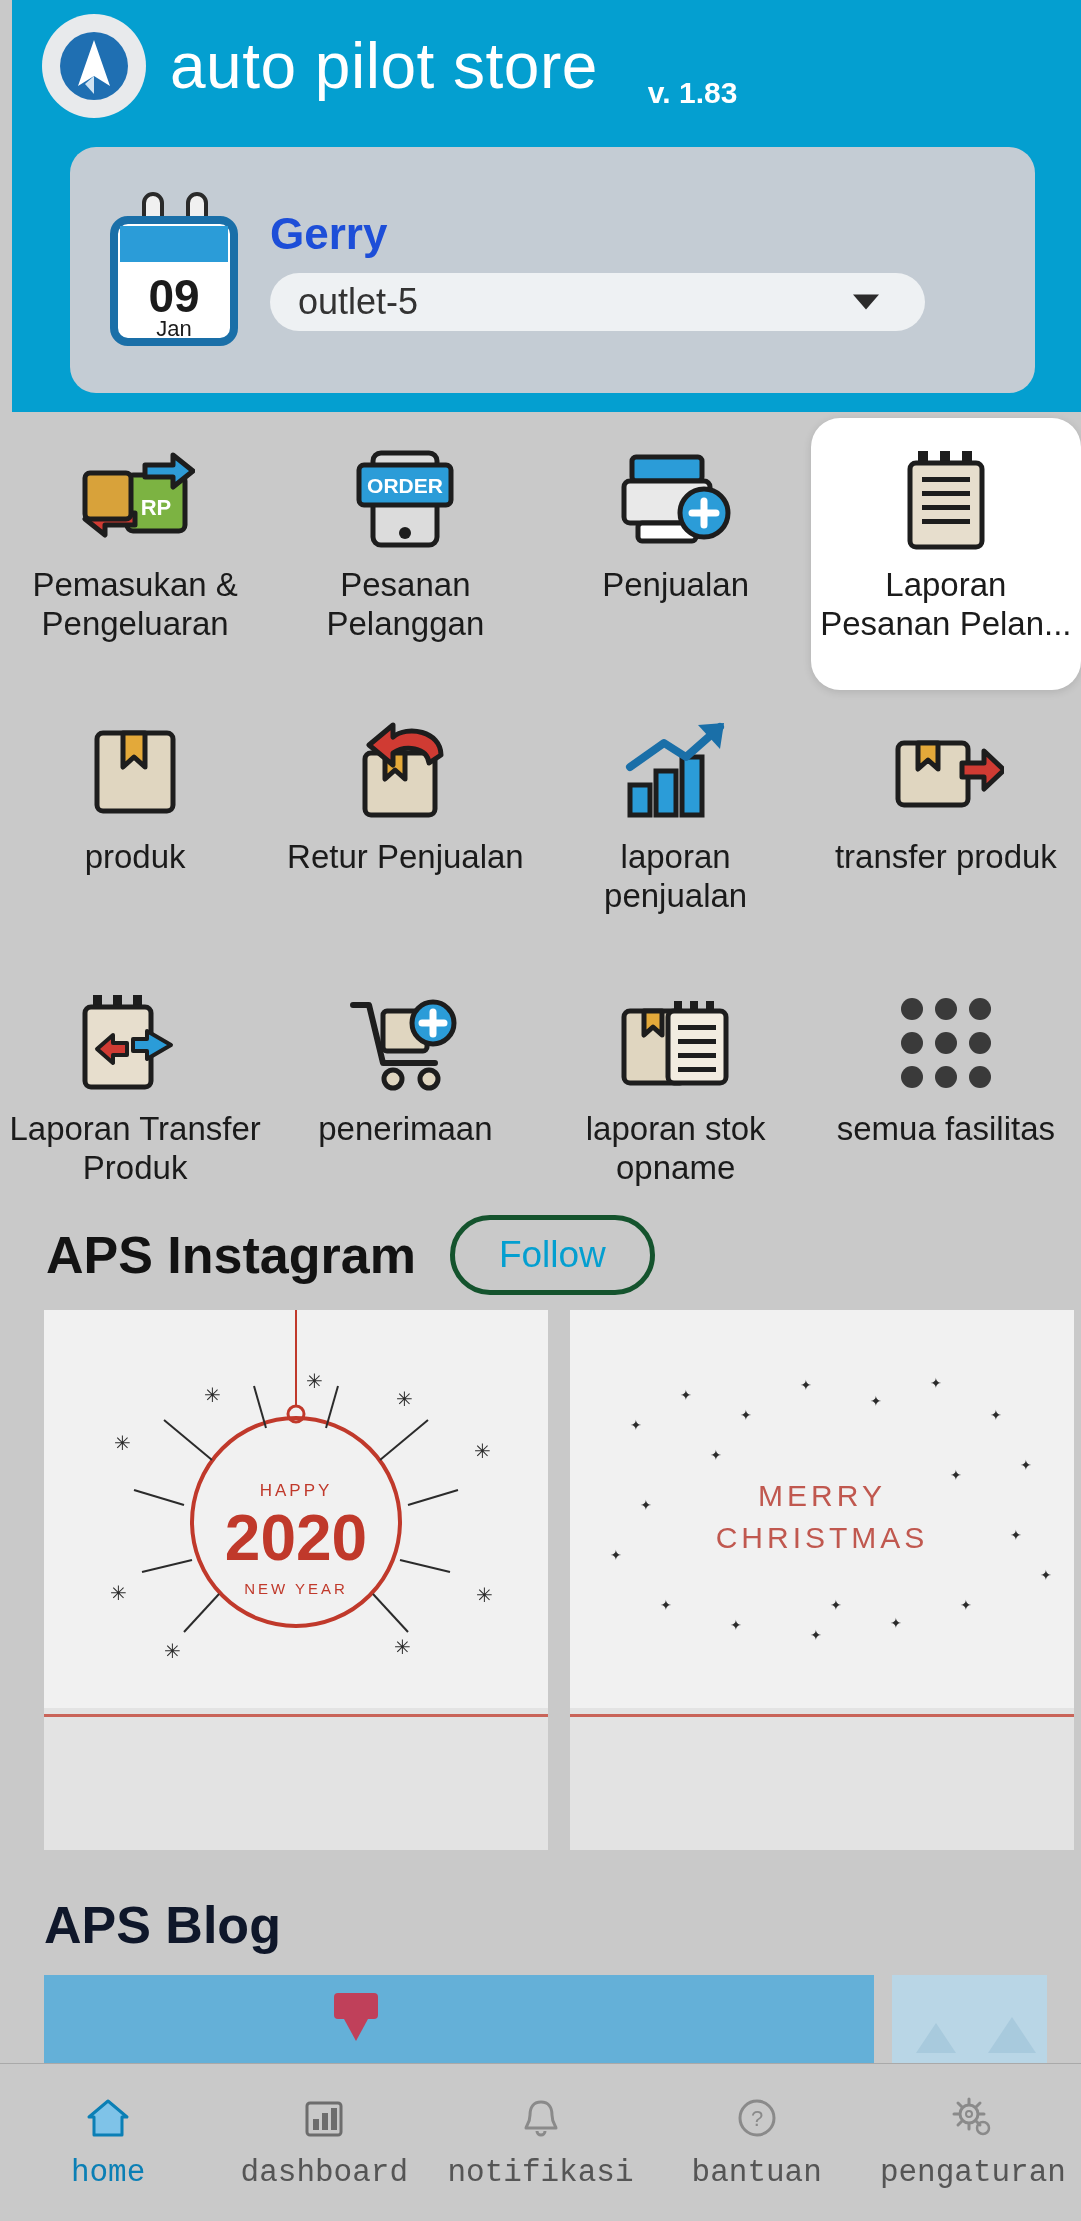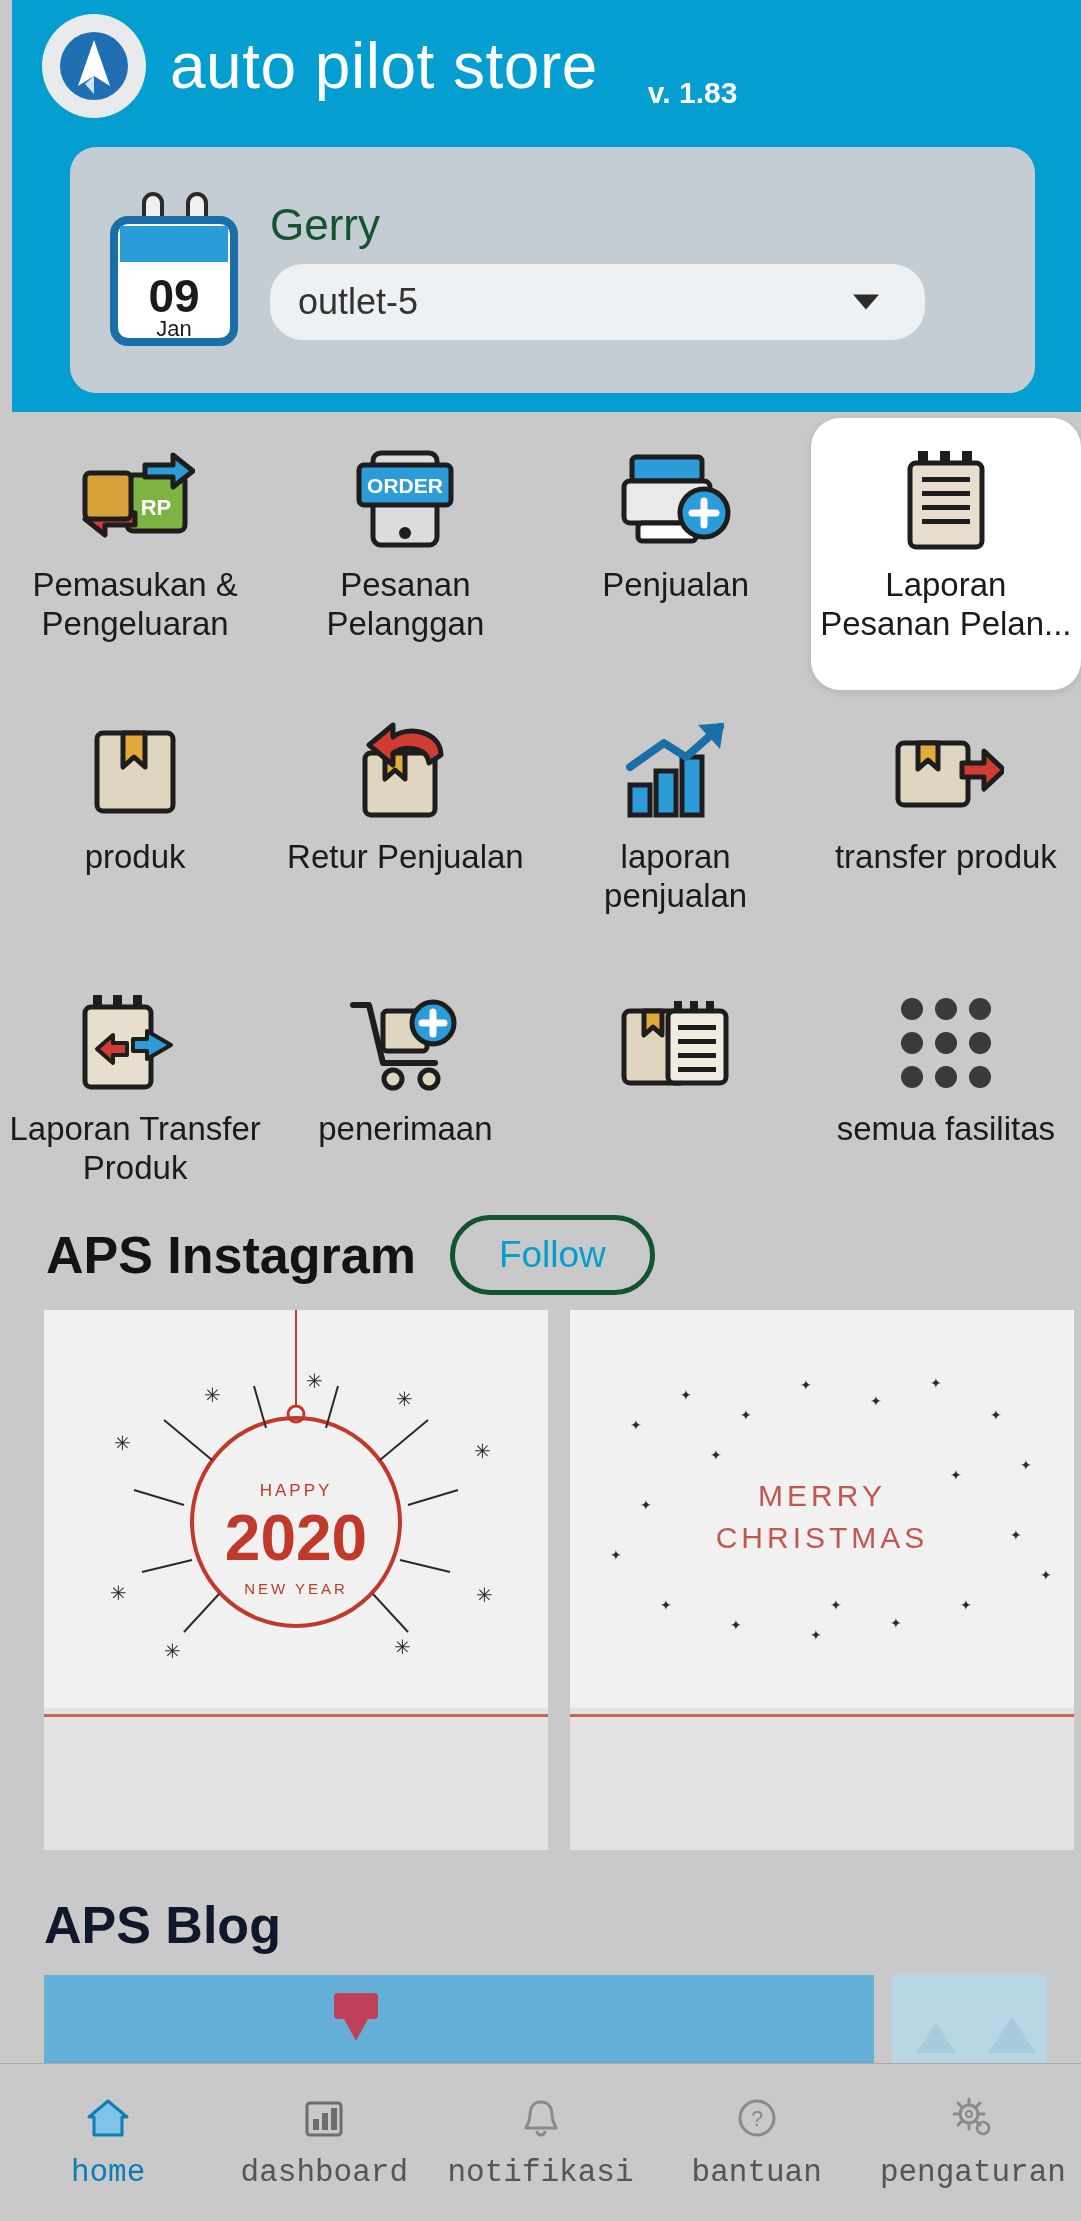--- a/index.html
+++ b/index.html
@@ -39,24 +39,24 @@
   
   .account-card {
     position:absolute; top:147px; left:58px;
     width:965px; height:246px;
     background:#c4ccd4; border-radius:26px;
     display:flex; align-items:center;
   }
   .cal-icon { margin-left:36px; width:136px; height:160px; position:relative; }
   .acct-info { margin-left:28px; flex:1; }
   .acct-name {
-    font-size:44px; font-weight:normal; color:#14532d; margin-bottom:14px;
+    font-size:44px; font-weight:bold; color:#1d4ed8; margin-bottom:14px;
   }
   .outlet-select {
-    width:655px; height:76px; background:#eef1f3; border-radius:33px;
+    width:655px; height:58px; background:#eef1f3; border-radius:33px;
     display:flex; align-items:center; padding:12px 28px;
     position:relative;
   }
   .outlet-select .val { font-size:36px; color:#333; }
   .outlet-select .caret {
     position:absolute; right:46px; top:50%; transform:translateY(-50%);
     width:0;height:0;border-left:13px solid transparent;border-right:13px solid transparent;
     border-top:15px solid #2b2b2b;
   }
 
@@ -305,20 +305,21 @@
         <rect x="56" y="10" width="8" height="12" fill="#1d1d1d"></rect>
         <rect x="72" y="10" width="8" height="12" fill="#1d1d1d"></rect>
         <rect x="88" y="10" width="8" height="12" fill="#1d1d1d"></rect>
         <rect x="50" y="20" width="58" height="72" rx="6" fill="#f2ece0" stroke="#1d1d1d" stroke-width="5"></rect>
         <rect x="60" y="34" width="38" height="5" fill="#1d1d1d"></rect>
         <rect x="60" y="48" width="38" height="5" fill="#1d1d1d"></rect>
         <rect x="60" y="62" width="38" height="5" fill="#1d1d1d"></rect>
         <rect x="60" y="76" width="38" height="5" fill="#1d1d1d"></rect>
       </svg>
     </div>
+    <div class="lbl">laporan stok opname</div>
   </div>
 
   <div class="tile">
     <div class="ico">
       <svg width="104" height="104" viewBox="0 0 104 104">
         <g fill="#3a3a3a">
           <circle cx="18" cy="18" r="11"></circle>
             <circle cx="52" cy="18" r="11"></circle>
             <circle cx="86" cy="18" r="11"></circle>
           <circle cx="18" cy="52" r="11"></circle>

